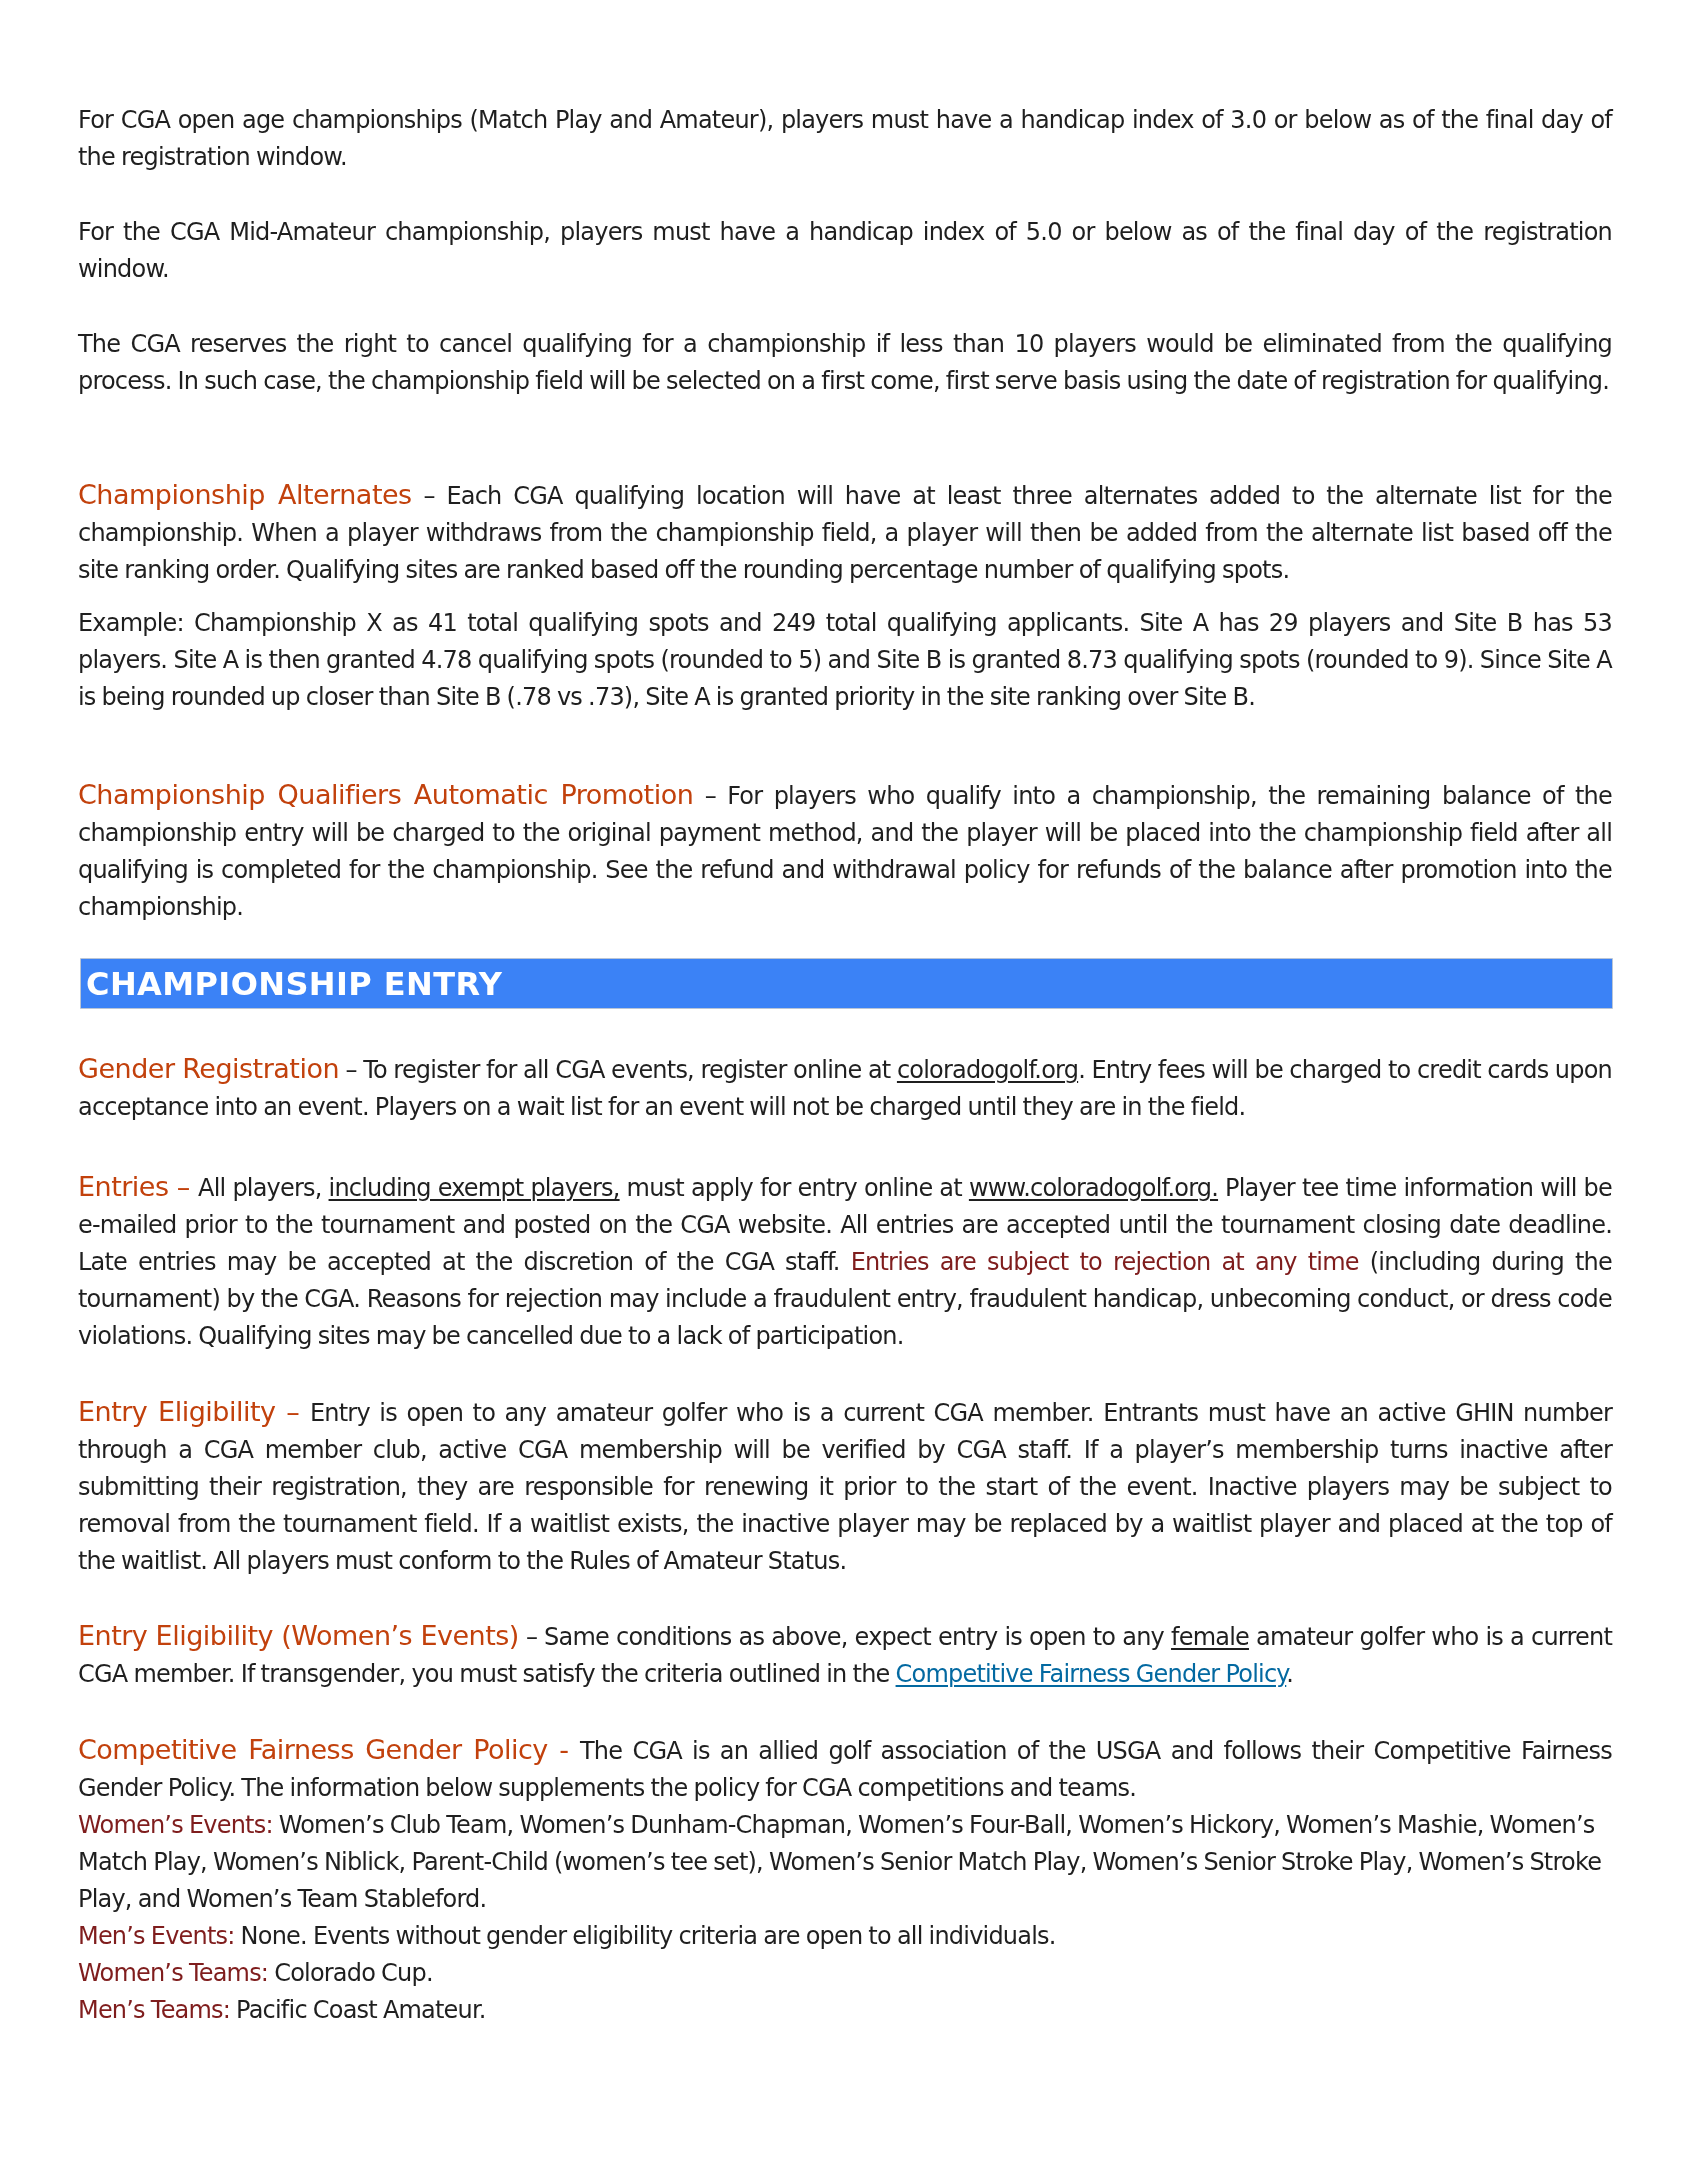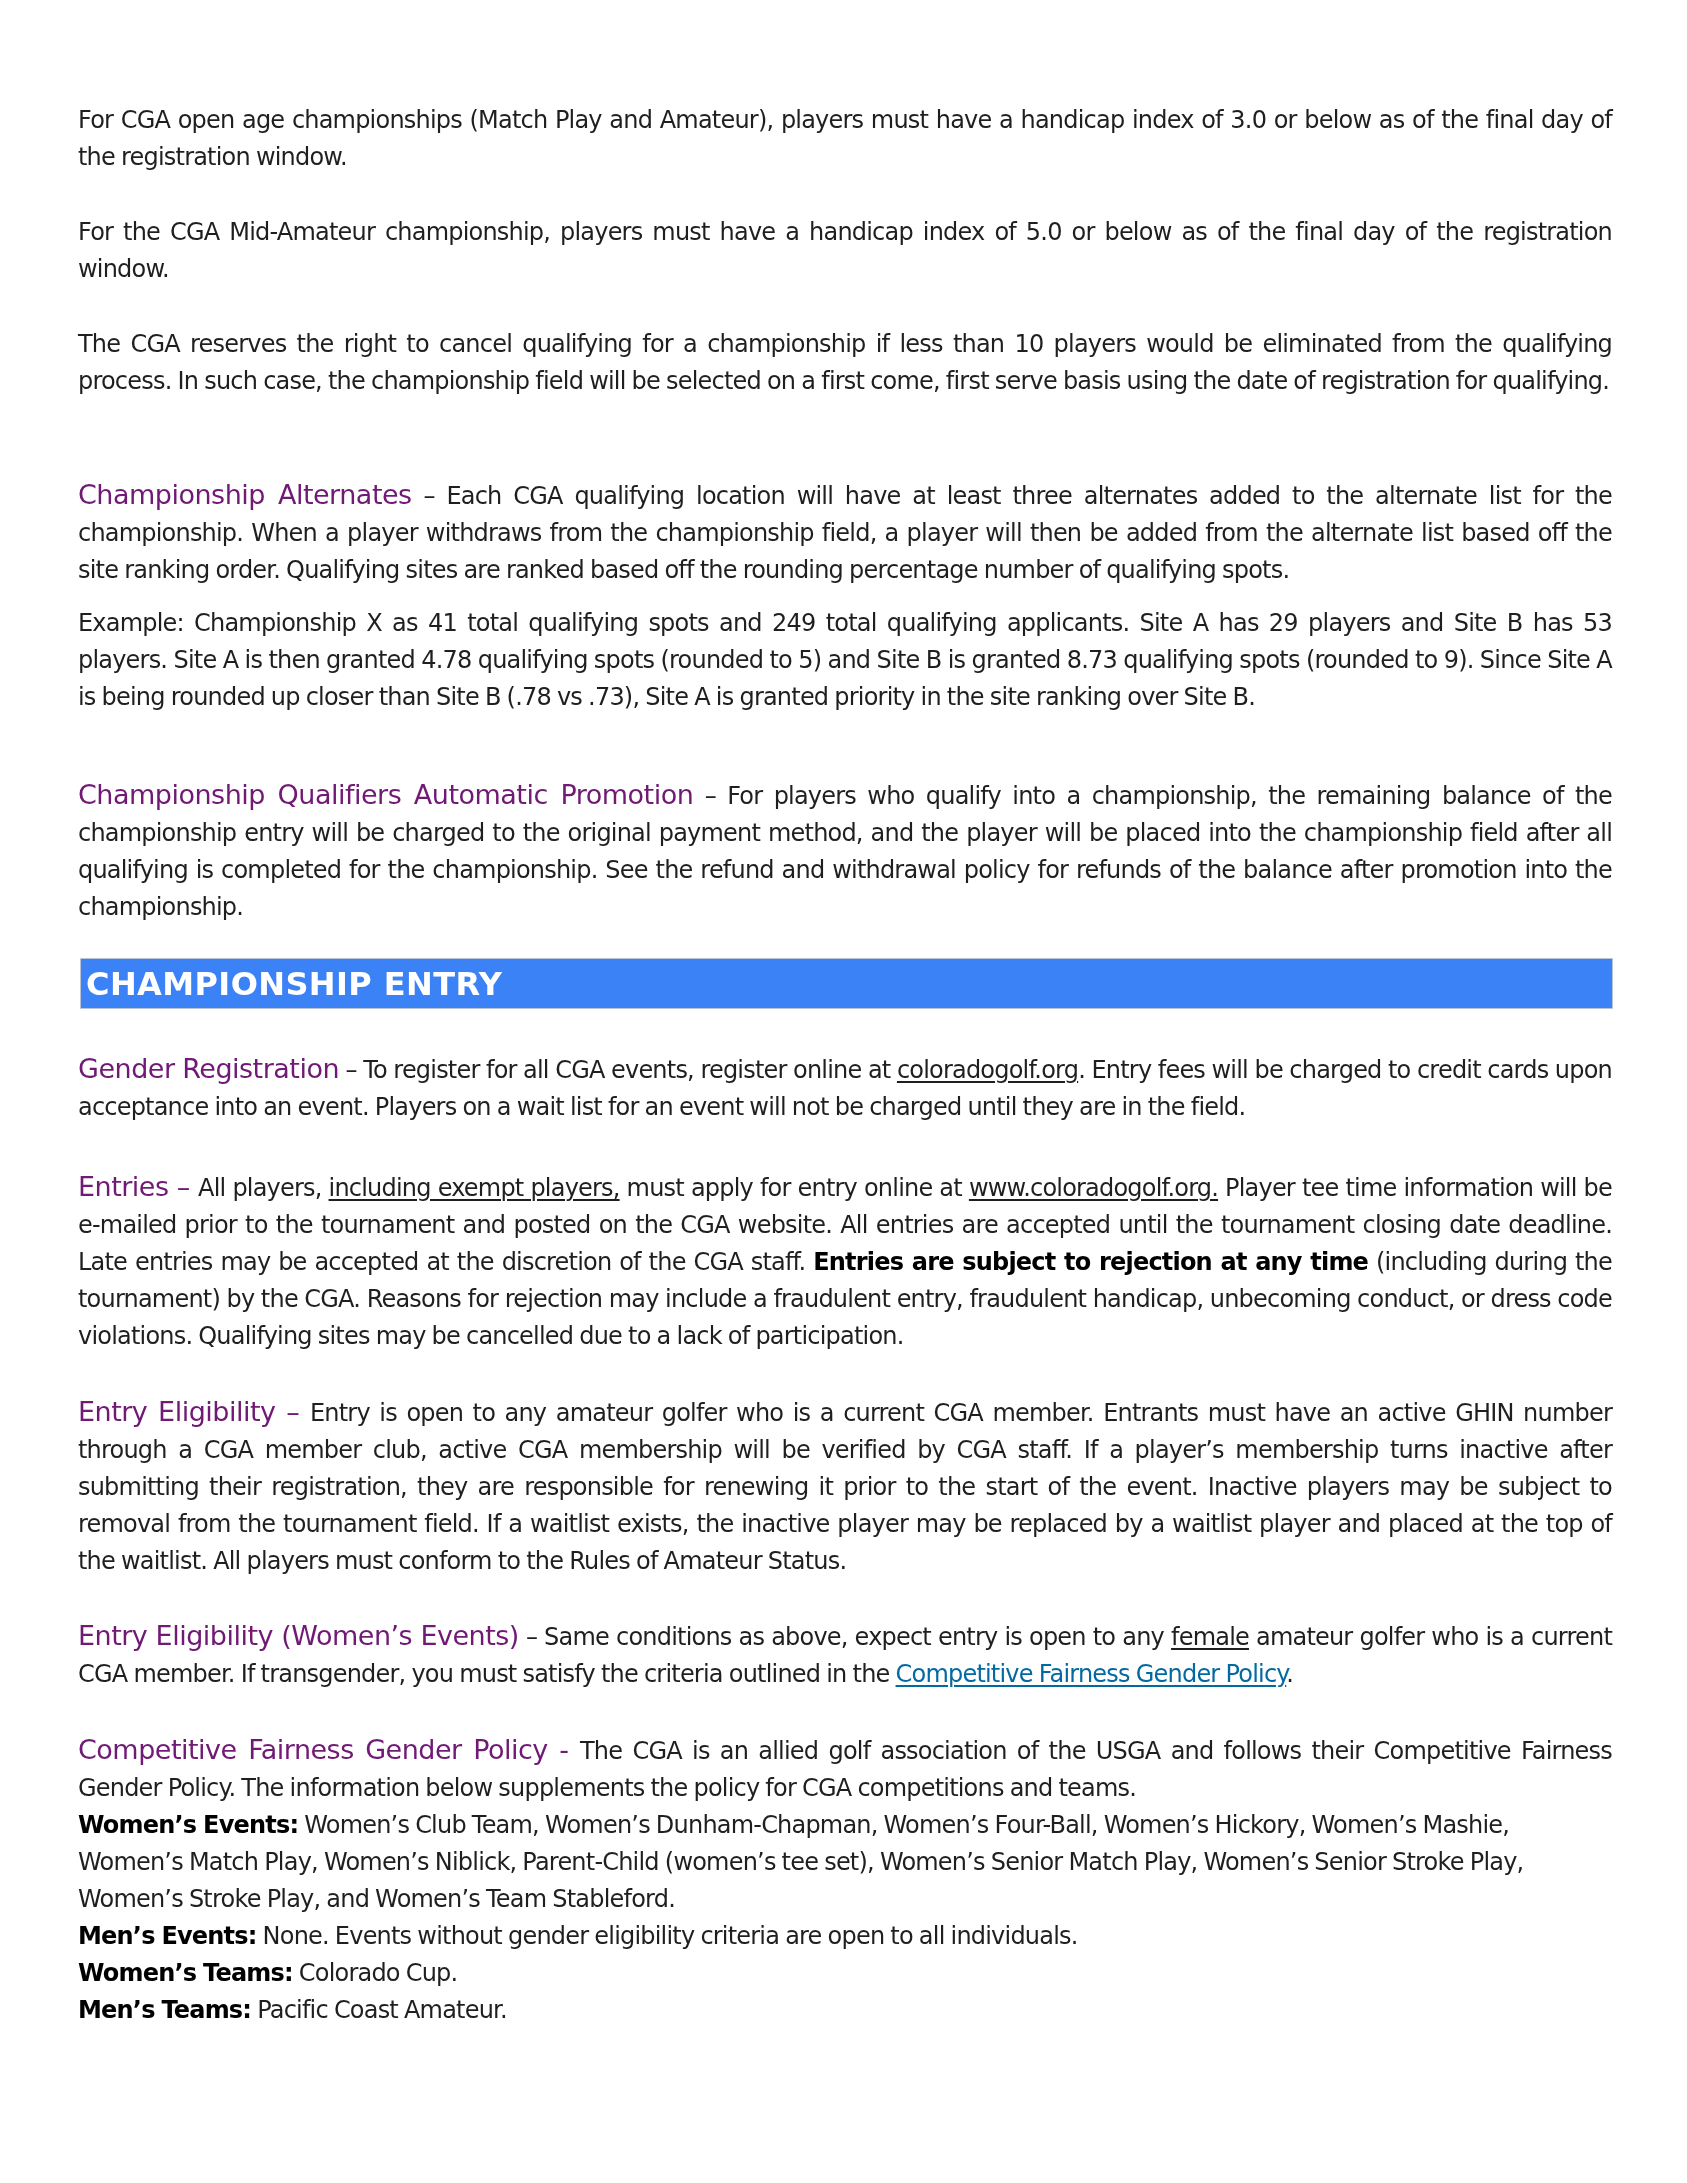--- a/index.html
+++ b/index.html
@@ -1,21 +1,21 @@
 <!DOCTYPE html>
 <html style="font-size:13.5px"><head>
 <meta charset="utf-8">
 <style>
   html, body { margin: 0; padding: 0; background: #ffffff; }
   body { width: 1687px; height: 2183px; position: relative; overflow: hidden;
          font-family: "DejaVu Sans", sans-serif; color: #1f1f1f; }
   .para { position: absolute; left: 78px; width: 1534px; font-size: 24px; line-height: 37px;
           text-align: justify; letter-spacing: -0.8px; word-spacing: -0.8px; margin: 0; }
-  .lead { font-size: 27px; font-weight: 500; color: #701a75; letter-spacing: -0.5px; }
-  .b { font-weight: bold; color: #000000; letter-spacing: -0.8px; margin-top: 27px; }
+  .lead { font-size: 27px; font-weight: 500; color: #c2410c; letter-spacing: -0.5px; }
+  .b { font-weight: normal; color: #7f1d1d; letter-spacing: -0.8px; margin-top: 27px; }
   .u { text-decoration: underline; text-decoration-thickness: 1.7px; text-underline-offset: 2.5px; }
   .link { color: #0369a1; text-decoration: underline; text-decoration-thickness: 1.7px; text-underline-offset: 2.5px; }
   .banner { position: absolute; left: 81px; top: 959px; width: 1531px; height: 49px;
             background: #3b82f6; box-shadow: 0 0 0 0.8px #a9b7cc; }
   .banner span { position: absolute; left: 5px; top: 6.7px; color: #ffffff; font-weight: bold;
                  font-size: 32px; line-height: 37px; letter-spacing: 0.4px; }
   .list { text-align: left; }
 </style>
 </head>
 <body>

